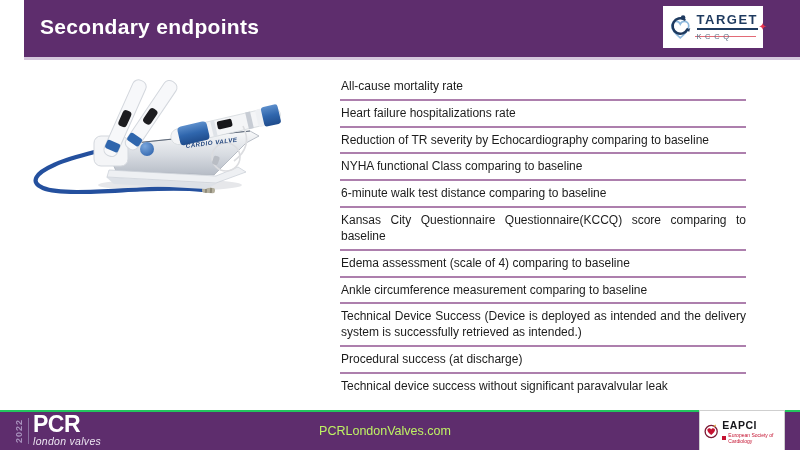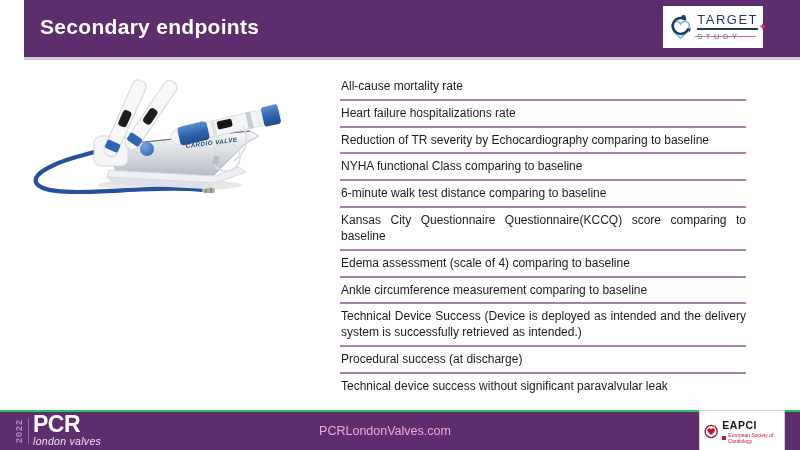--- a/index.html
+++ b/index.html
@@ -7,21 +7,21 @@
          font-family:"Liberation Sans",sans-serif;}
 
   
   .header{position:absolute;left:24px;top:0;width:784px;height:57px;background:#5e2d6d;
           border-bottom:3px solid #d4c6dc;box-sizing:content-box;}
   .title{position:absolute;left:16px;top:15px;font-size:21px;font-weight:bold;color:#ffffff;
          letter-spacing:0.3px;}
   .target-box{position:absolute;right:45px;top:6px;width:100px;height:42px;background:#ffffff;
               display:flex;align-items:center;gap:4px;padding:2px 5px;box-sizing:border-box;}
   .t-text{position:relative;display:flex;flex-direction:column;}
-  .t-name{font-size:13px;font-weight:normal;color:#1e3a5f;letter-spacing:1.5px;line-height:1.05;
+  .t-name{font-size:13px;font-weight:bold;color:#1e3a5f;letter-spacing:1.5px;line-height:1.05;
           border-bottom:2px solid #1e3a5f;padding-bottom:1px;}
   .t-sub{position:relative;font-size:7.5px;color:#5f7186;letter-spacing:3.6px;margin-top:2px;}
   .t-sub::before{content:"";position:absolute;left:-2px;right:2px;top:48%;height:1px;background:#e36a76;}
   .t-sub span{position:relative;}
   .t-star{position:absolute;right:-9px;top:9px;color:#e8344e;font-size:10px;line-height:1;}
 
   
   .device{position:absolute;left:10px;top:58px;width:330px;height:200px;}
 
   
@@ -33,21 +33,21 @@
   
   .footer{position:absolute;left:0;bottom:0;width:800px;height:38px;background:#5e2d6d;
           border-top:2px solid #22c55e;box-sizing:content-box;}
   .pcr{position:absolute;left:16px;top:3px;display:flex;align-items:center;}
   .pcr-year{position:relative;width:12px;height:32px;}
   .pcr-year span{position:absolute;left:-9px;top:11px;transform:rotate(-90deg);font-size:9px;
                  font-weight:bold;letter-spacing:1px;color:#a891bd;white-space:nowrap;}
   .pcr-div{width:1px;height:26px;background:#8a6fa0;margin-right:4px;}
   .pcr-name{font-size:23px;font-weight:bold;color:#ffffff;line-height:0.85;letter-spacing:-0.5px;}
   .pcr-tag{font-size:10.5px;font-style:italic;color:#ece5f1;letter-spacing:0.3px;}
-  .site{position:absolute;left:385px;top:12px;transform:translateX(-50%);color:#f9a8d4;
+  .site{position:absolute;left:385px;top:12px;transform:translateX(-50%);color:#bef264;
         font-size:12.5px;}
   .eapci{position:absolute;right:15px;top:-2px;width:86px;height:36px;background:#ffffff;
          border:1px solid #cfcfcf;box-sizing:border-box;display:flex;align-items:center;
          gap:4px;padding:20px 4px;}
   .eapci-col{display:flex;flex-direction:column;}
   .eapci-name{font-size:10.5px;font-weight:bold;color:#15151a;letter-spacing:0.5px;}
   .eapci-sub{display:flex;align-items:center;gap:2px;font-size:5px;color:#c41230;margin-top:1px;}
   .eapci-sq{width:4px;height:4px;background:#c41230;flex:0 0 auto;}
 </style>
 </head>
@@ -60,21 +60,21 @@
 
     <div class="target-box">
       <svg width="27" height="29" viewBox="0 0 26 28">
         <path d="M13,25 C7.5,20.5 4,16.5 4,12.5 C4,9.5 6.2,7.6 8.7,7.6 C10.6,7.6 12.2,8.7 13,10.3 C13.8,8.7 15.4,7.6 17.3,7.6 C19.8,7.6 22,9.5 22,12.5 C22,16.5 18.5,20.5 13,25 Z" fill="none" stroke="#8db8dc" stroke-width="1.8"></path>
         <path d="M17.5,5.5 A8.2,8.2 0 1 0 20.5,16" stroke="#1e3a5f" stroke-width="2.6" fill="none" stroke-linecap="round"></path>
         <path d="M20.2,16.6 l3.4,-2.2 l-1.2,4.4 z" fill="#1e3a5f"></path>
         <circle cx="16" cy="3.5" r="2.4" fill="#1e3a5f"></circle>
       </svg>
       <div class="t-text">
         <div class="t-name">TARGET</div>
-        <div class="t-sub"><span>STUDY</span></div>
+        <div class="t-sub"><span>KCCQ</span></div>
         <div class="t-star">✦</div>
       </div>
     </div>
   </div>
 
   <svg class="device" viewBox="0 0 330 200">
     <defs>
       <linearGradient id="silver" x1="0" y1="0" x2="0" y2="1">
         <stop offset="0" stop-color="#f8f9fa"></stop>
           <stop offset="0.55" stop-color="#d7dbe1"></stop>

